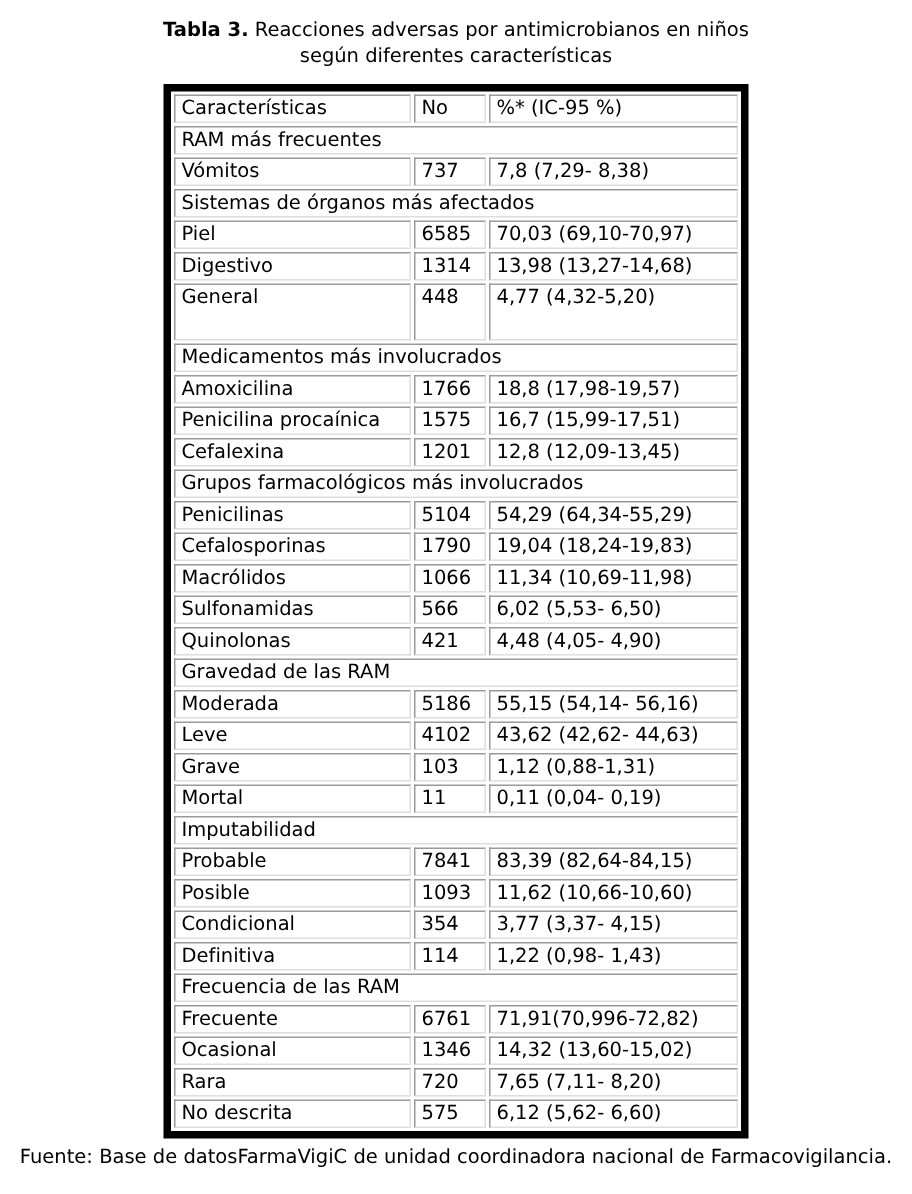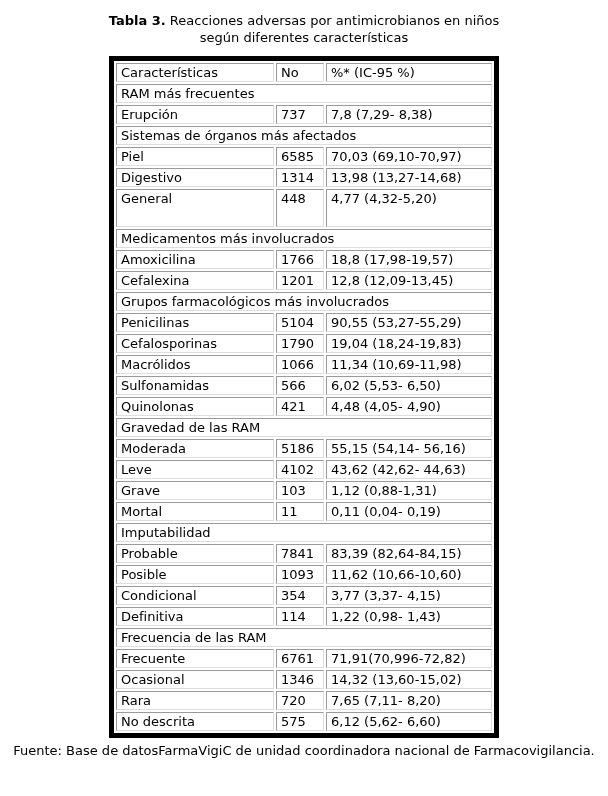--- a/index.html
+++ b/index.html
@@ -80,21 +80,21 @@
       </tr>
     </thead>
     <tbody>
   <tr>
     <td colspan="3">RAM más frecuentes</td>
   </tr>
 
 
 
   <tr>
-    <td>Erupción</td>
+    <td>Vómitos</td>
     <td>737</td>
     <td>7,8 (7,29- 8,38)</td>
   </tr>
 
   <tr>
     <td colspan="3">Sistemas de órganos más afectados</td>
   </tr>
 
   <tr>
     <td>Piel</td>
@@ -117,35 +117,40 @@
   <tr>
     <td colspan="3">Medicamentos más involucrados</td>
   </tr>
 
   <tr>
     <td>Amoxicilina</td>
     <td>1766</td>
     <td>18,8 (17,98-19,57)</td>
   </tr>
 
+  <tr>
+    <td>Penicilina procaínica</td>
+    <td>1575</td>
+    <td>16,7 (15,99-17,51)</td>
+  </tr>
 
   <tr>
     <td>Cefalexina</td>
     <td>1201</td>
     <td>12,8 (12,09-13,45)</td>
   </tr>
 
   <tr>
     <td colspan="3">Grupos farmacológicos más involucrados</td>
   </tr>
 
   <tr>
     <td>Penicilinas</td>
     <td>5104</td>
-    <td>90,55 (53,27-55,29)</td>
+    <td>54,29 (64,34-55,29)</td>
   </tr>
 
   <tr>
     <td>Cefalosporinas</td>
     <td>1790</td>
     <td>19,04 (18,24-19,83)</td>
   </tr>
 
   <tr>
     <td>Macrólidos</td>

